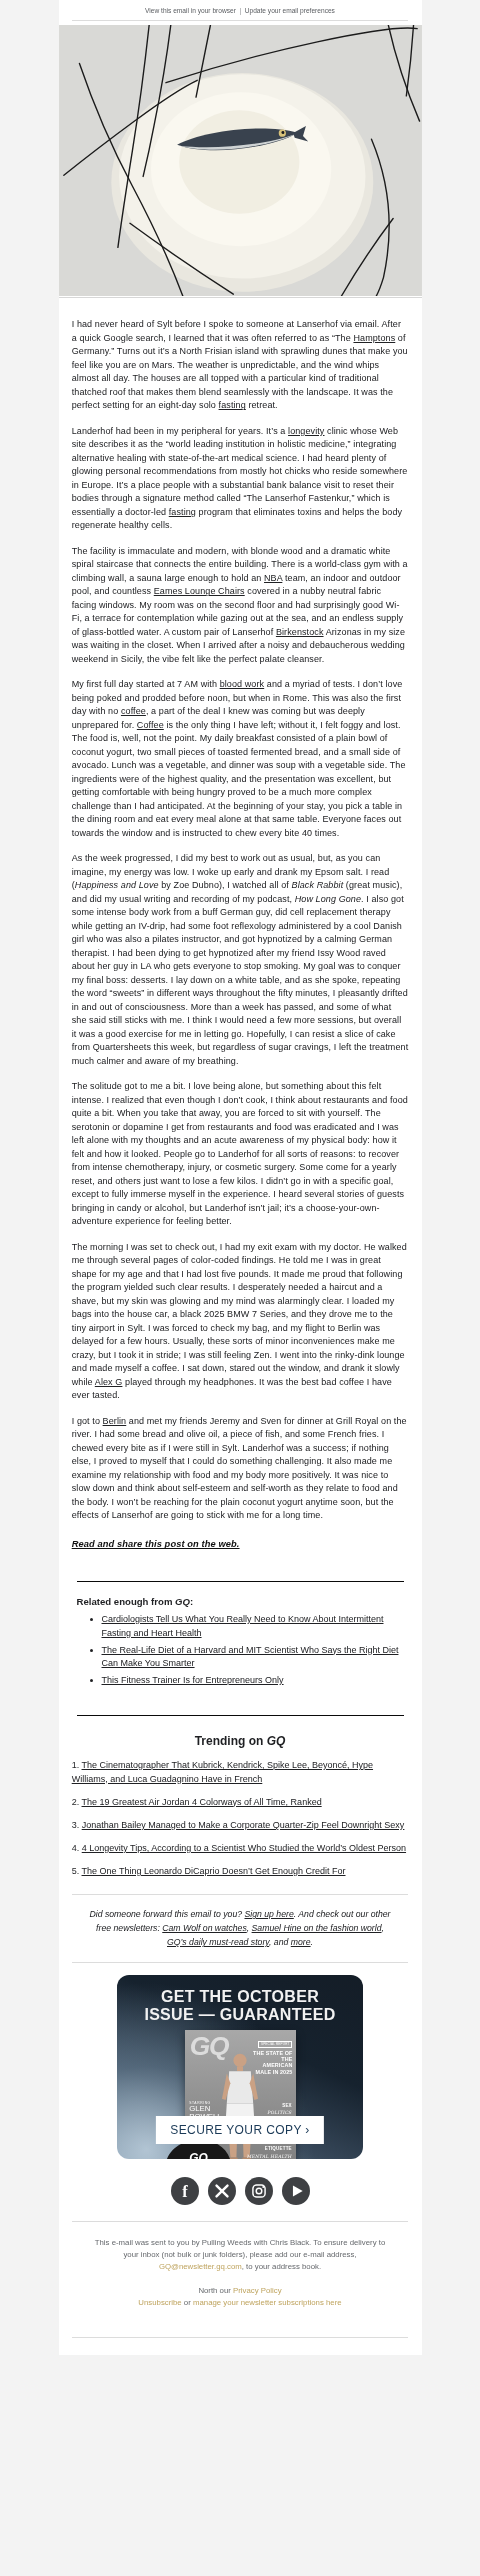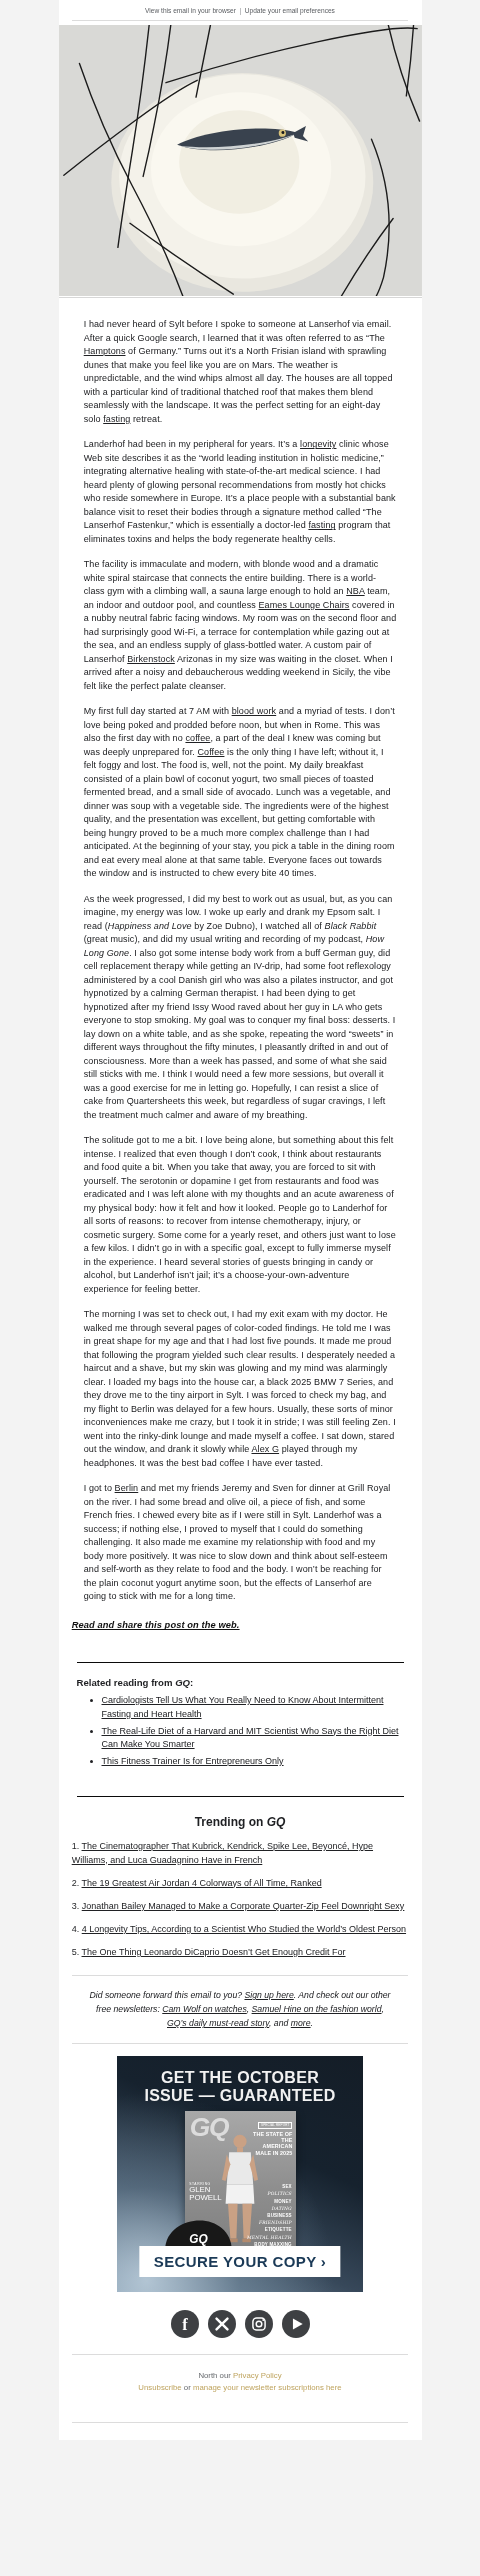--- a/index.html
+++ b/index.html
@@ -32,21 +32,21 @@
   }
 
   
   .hero{margin:3.6px 0 0;}
   .hero svg{display:block;width:363px;height:271px;}
   .hero-divider{border:none;border-top:0.6px solid #d7d7d7;margin:1.2px 0 0;}
 
   
   .article{padding:8.4px 13.2px 0;}
   .para{
-    font-size:9px;line-height:13.5px;margin:12px 12px;color:#202124;
+    font-size:9px;line-height:13.5px;margin:12px 0;color:#202124;
     letter-spacing:0.1px;
   }
   .para a.inline-link{color:#202124;text-decoration:underline;cursor:pointer;}
   .cta-line{padding:3.6px 13.2px 15.6px;margin-top:8px;}
   .cta-line a{
     font-size:9.3px;font-weight:bold;font-style:italic;
     color:#111;text-decoration:underline;cursor:pointer;letter-spacing:0.1px;
   }
 
   
@@ -69,25 +69,26 @@
 
   
   .forward-note{
     text-align:center;font-style:italic;font-size:8.7px;line-height:14px;
     color:#202124;padding:12px 29px 13.2px;
   }
   .forward-note a{color:#202124;text-decoration:underline;cursor:pointer;}
 
   
   .promo{
-    position:relative;width:246px;height:236px;margin:12px auto 0;
+    position:relative;width:246px;height:184px;margin:12px auto 0;
     background:
       radial-gradient(circle at 12% 95%, rgba(190,208,222,.85) 0%, rgba(120,145,165,.45) 30%, rgba(0,0,0,0) 60%),
       linear-gradient(205deg,#141d27 0%,#16222e 38%,#37485a 68%,#7e95a9 100%);
     overflow:hidden;
+    border-radius:12px;
   }
   .promo-headline{
     text-align:center;color:#f2f2f2;font-weight:bold;
     font-size:16px;line-height:18px;letter-spacing:0.3px;
     padding:13.2px 24px 0;font-stretch:condensed;
   }
   .cover{
     position:absolute;left:68px;top:55px;width:111px;height:142px;
     background:linear-gradient(180deg,#a8a8a8 0%,#8e8e8e 55%,#7f7f7f 100%);
     box-shadow:0 3.6px 8.4px rgba(0,0,0,.45);
@@ -108,21 +109,21 @@
   .cover-starring{position:absolute;left:4.2px;top:71px;color:#fff;}
   .starring-label{font-size:3.3px;letter-spacing:0.6px;}
   .starring-name{font-size:7.8px;font-weight:normal;line-height:7.8px;width:30px;}
   .cover-topics{position:absolute;right:4.2px;top:72px;text-align:right;}
   .cover-topic{font-size:4.5px;font-weight:bold;color:#fff;line-height:7.2px;letter-spacing:0.2px;}
   .cover-topic.alt{font-style:italic;font-family:"DejaVu Serif", serif;font-weight:normal;}
   .cover-figure{position:absolute;left:32px;top:21.6px;}
   .promo-cap{position:absolute;left:37px;top:161px;}
   .promo-button{
     position:absolute;left:50%;transform:translateX(-50%);bottom:15.6px;
-    background:#ffffff;color:#1b3a57;font-weight:bold;font-size:15px;
+    background:#ffffff;color:#1b3a57;font-weight:normal;font-size:12px;
     letter-spacing:0.4px;padding:6.6px 14.4px;white-space:nowrap;cursor:pointer;
     border:none;
   }
 
   
   .social-row{display:flex;justify-content:center;gap:9px;padding:18px 0 15.6px;}
   .social-circle{
     width:28px;height:28px;border-radius:50%;background:#3e4043;
     display:flex;align-items:center;justify-content:center;cursor:pointer;
   }
@@ -188,21 +189,21 @@
       <p class="para"><span>I got to </span><a class="inline-link" href="#">Berlin</a><span> and met my friends Jeremy and Sven for dinner at Grill Royal on the river. I had some bread and olive oil, a piece of fish, and some French fries. I chewed every bite as if I were still in Sylt. Landerhof was a success; if nothing else, I proved to myself that I could do something challenging. It also made me examine my relationship with food and my body more positively. It was nice to slow down and think about self-esteem and self-worth as they relate to food and the body. I won’t be reaching for the plain coconut yogurt anytime soon, but the effects of Lanserhof are going to stick with me for a long time.</span></p>
     </div>
 
   <div class="cta-line">
     <a>Read and share this post on the web.</a>
   </div>
 
   <hr class="black-rule">
 
   <div class="related">
-    <p class="related-heading"><span>Related reading from </span><span class="brand">GQ</span><span>:</span></p>
+    <p class="related-heading"><span>Related enough from </span><span class="brand">GQ</span><span>:</span></p>
     <ul>
         <li><a href="#">Cardiologists Tell Us What You Really Need to Know About Intermittent Fasting and Heart Health</a></li>
         <li><a href="#">The Real-Life Diet of a Harvard and MIT Scientist Who Says the Right Diet Can Make You Smarter</a></li>
         <li><a href="#">This Fitness Trainer Is for Entrepreneurs Only</a></li>
       </ul>
   </div>
 
   <hr class="black-rule">
 
   <div class="trending">
@@ -294,18 +295,19 @@
     <div class="social-circle">
       <svg width="28" height="28" viewBox="0 0 46 46">
           <path d="M18,14 L34,23 L18,32 Z" fill="#ffffff"></path>
         </svg>
     </div>
   </div>
 
   <hr class="thin-rule">
 
   <div class="footer">
+      <p><span>This e-mail was sent to you by Pulling Weeds with Chris Black. To ensure delivery to your inbox (not bulk or junk folders), please add our e-mail address, </span><a class="gold" href="#">GQ@newsletter.gq.com</a><span>, to your address book.</span></p>
       <p><span>North our </span><a class="gold" href="#">Privacy Policy</a><br><a class="gold" href="#">Unsubscribe</a><span> or </span><a class="gold" href="#">manage your newsletter subscriptions here</a></p>
     </div>
 
   <hr class="footer-rule">
 </div>
 
 
 </body></html>

